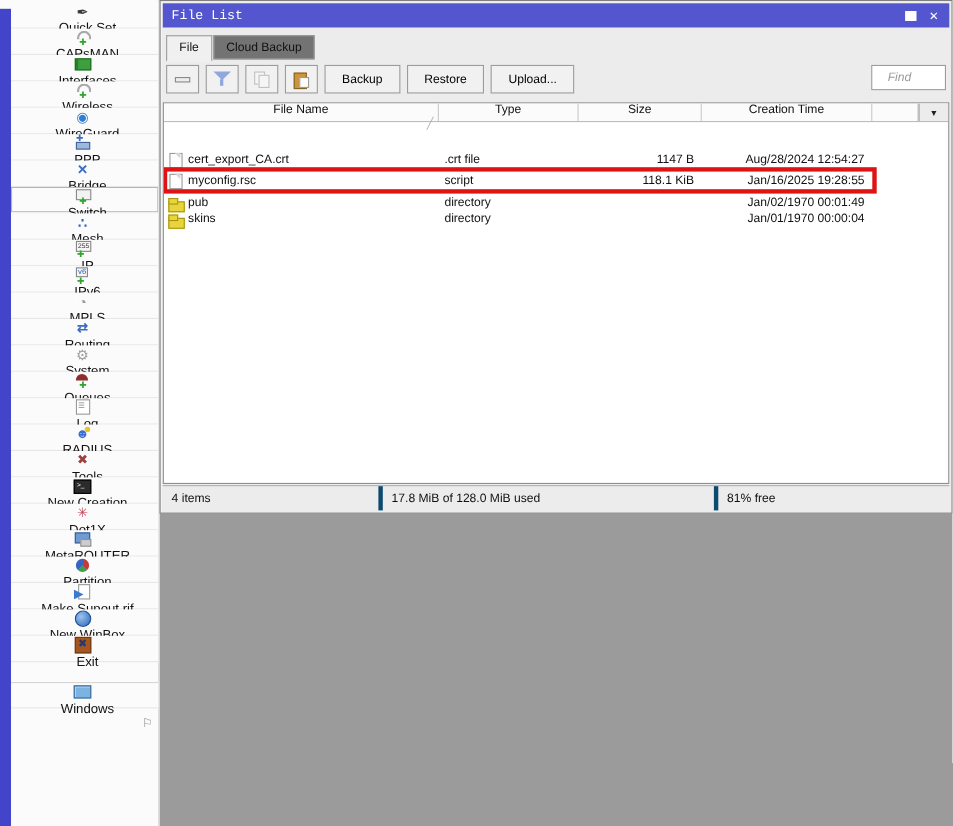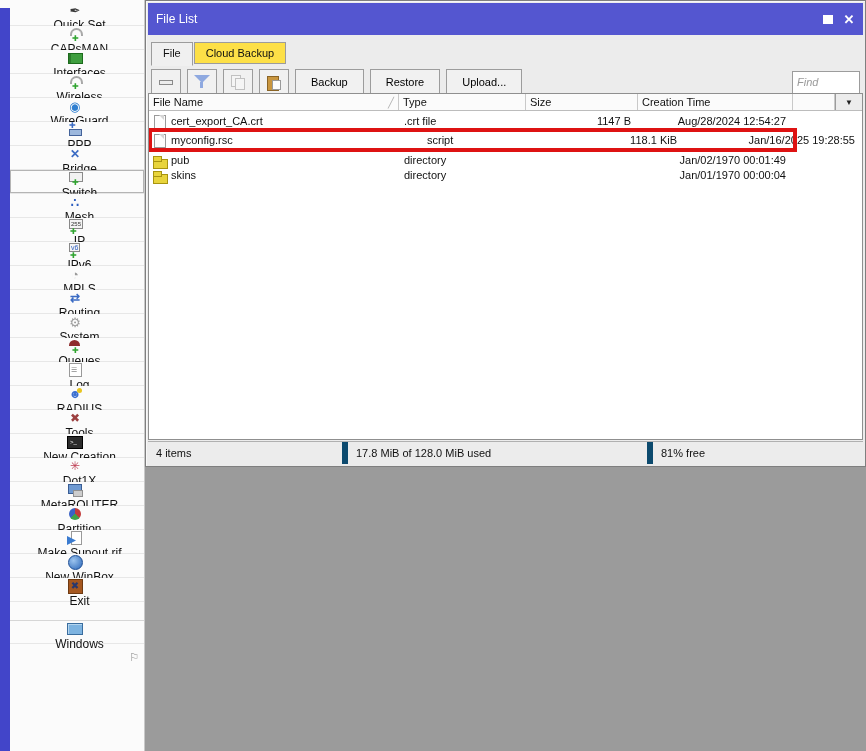--- a/index.html
+++ b/index.html
@@ -62,68 +62,68 @@
   .icon-supout::after { content:""; position:absolute; left:0; bottom:1px; width:9px; height:9px; background:#3a7bd0; clip-path:polygon(0 0,100% 50%,0 100%); }
   .icon-winbox::before { content:""; width:13px; height:13px; border-radius:50%; background:radial-gradient(circle at 35% 35%, #9cc4ee, #2a66b8); border:1px solid #1c4d94; }
   .icon-exit::before { content:""; width:13px; height:13px; background:#a5571f; border:1px solid #6e3a12; }
   .icon-exit::after { content:"✖"; position:absolute; color:#28386e; font-size:10px; }
   .icon-windows::before { content:""; width:14px; height:10px; background:#7db3e0; border:1px solid #3a6d9e; box-shadow:inset 1px 1px 0 #b5d6ef; }
   .icon-file::before { content:""; position:absolute; left:2px; top:1px; width:10px; height:12px; background:#fdfdfd; border:1px solid #9a9a9a; }
   .icon-file::after { content:""; position:absolute; top:1px; left:7px; border-left:5px solid transparent; border-top:5px solid #d5d5d5; }
 
   
   .window { position:absolute; left:145px; top:0; width:721px; height:467px; background:#ececec; border:1px solid #7f7f7f; box-shadow:inset 1px 1px 0 #f8f8f8; }
-  .titlebar { margin:2px; height:32px; background:var(--titlebar-blue,#5456d0); color:#fff; display:flex; align-items:center; padding:0 5px 0 8px; font-size:12px; }
+  .titlebar { margin:2px; height:22px; background:var(--titlebar-blue,#5456d0); color:#fff; display:flex; align-items:center; padding:0 5px 0 8px; font-size:12px;font-family:Liberation Mono, monospace; }
   .titlebar .spacer { flex:1; }
   .wbtn { width:18px; height:16px; display:flex; align-items:center; justify-content:center; margin-left:3px; cursor:default; }
   .btn-max span { display:block; width:10px; height:9px; border:2px solid #fff; background:#fff; }
   .btn-close { color:#fff; font-size:13px; font-weight:bold; }
 
   .tabbar { display:flex; align-items:flex-end; padding:3px 0 0 5px; height:27px; }
-  .tab { font-size:11px; padding:4px 11px 4px; border:1px solid #9c9c9c; background:#fde047; margin-right:1px; cursor:default; }
+  .tab { font-size:11px; padding:4px 11px 4px; border:1px solid #9c9c9c; background:#737373; margin-right:1px; cursor:default; }
   .tab.active { background:#f0f0f0; border-bottom-color:#f0f0f0; padding-bottom:6px; margin-bottom:-2px; position:relative; z-index:2; }
 
-  .toolbar { display:flex; align-items:center; padding:5px 5px 3px 5px; gap:6px; }
+  .toolbar { display:flex; padding:5px 5px 3px 5px; gap:6px; }
   .tbtn-sm { width:30px; height:26px; background:#f1f1f1; border:1px solid #9c9c9c; display:flex; align-items:center; justify-content:center; position:relative; }
   .tbtn { height:26px; padding:0 15px; background:#f1f1f1; border:1px solid #9c9c9c; font-size:11px; font-family:"Liberation Sans",sans-serif; display:flex; align-items:center; }
   .tb-minus { width:14px; height:5px; background:#ececec; border:1px solid #8a8a8a; }
   .tb-funnel { position:relative; width:16px; height:14px; }
   .tb-funnel::before { content:""; position:absolute; top:0; left:0; border-left:8px solid transparent; border-right:8px solid transparent; border-top:8px solid #8fa9e0; }
   .tb-funnel::after { content:""; position:absolute; top:7px; left:6px; width:3px; height:6px; background:#8fa9e0; }
   .tb-copy { position:relative; width:14px; height:14px; opacity:.55; }
   .tb-copy::before { content:""; position:absolute; left:0; top:0; width:8px; height:10px; background:#fafafa; border:1px solid #9a9a9a; }
   .tb-copy::after { content:""; position:absolute; left:4px; top:3px; width:8px; height:10px; background:#fafafa; border:1px solid #9a9a9a; }
   .tb-paste { position:relative; width:14px; height:15px; }
   .tb-paste::before { content:""; position:absolute; left:0; top:1px; width:10px; height:13px; background:#c9963f; border:1px solid #8a6426; }
   .tb-paste::after { content:""; position:absolute; right:0; bottom:0; width:7px; height:8px; background:#fdfdfd; border:1px solid #9a9a9a; }
-  .find-input { margin-left:auto; width:68px; height:23px; border:1px solid #9c9c9c; font-size:11px; padding:0 4px; font-family:"Liberation Sans",sans-serif; background:#fff; }
+  .find-input { margin-left:auto; width:68px; height:23px; border:1px solid #9c9c9c; font-size:11px; padding:0 14px; font-family:"Liberation Sans",sans-serif; background:#fff; }
   .find-input::placeholder { font-style:italic; color:#9a9a9a; }
 
   
   .grid { position:absolute; left:2px; right:2px; top:92px; bottom:26px; background:#fff; border:1px solid #8f8f8f; overflow:hidden; }
   .grid-header { display:flex; height:17px; border-bottom:1px solid #bcbcbc; font-size:11px; background:#fbfbfb; }
-  .gh { border-right:1px solid #c9c9c9; padding:0 4px; display:flex; align-items:center; }
+  .gh { border-right:1px solid #c9c9c9; padding:0 4px; display:flex; align-items:center;flex-direction:column; }
   .gh-name { width:250px; } .gh-type { width:127px; } .gh-size { width:112px; } .gh-time { width:155px; }
   .gh-blank { flex:1; border-right:1px solid #c9c9c9; }
   .gh-drop { width:27px; background:#ececec; display:flex; align-items:center; justify-content:center; font-size:8px; color:#222; border-left:1px solid #9c9c9c; }
   .sort-glyph { margin-left:auto; color:#b0b0b0; font-size:10px; }
 
-  .rows { position:relative; padding-top:2px; }
+  .rows { position:relative; padding-top:2px;margin-top:24px; }
   .row { display:flex; height:15px; align-items:center; font-size:11px; position:relative; }
   .c-name { width:250px; display:flex; align-items:center; padding-left:3px; }
   .c-name .mi { width:14px; height:14px; margin-right:5px; flex:0 0 14px; }
   .c-type { width:127px; padding-left:5px; }
   .c-size { width:112px; text-align:right; padding-right:7px; }
   .c-time { width:155px; text-align:right; padding-right:7px; }
-  .row.highlighted { height:24px;justify-content:space-between; }
+  .row.highlighted { height:24px; }
   .row.highlighted::after { content:""; position:absolute; left:-1px; right:65px; top:0; bottom:0; border:4px solid var(--highlight-red,#de1313); z-index:10; pointer-events:none; }
 
   
   .statusbar { position:absolute; left:2px; right:2px; bottom:2px; height:23px; display:flex; font-size:11px; border-top:1px solid #b0b0b0; background:#ececec; }
-  .st-cell { border-right:6px solid #0c4a6e; display:flex; align-items:center; padding-left:8px; }
+  .st-cell { border-right:4px solid #0c4a6e; display:flex; align-items:center; padding-left:8px; }
   .st-1 { width:200px; } .st-2 { width:305px; } .st-3 { flex:1; border-right:none; }
 </style>
 </head>
 <body>
 
 <div class="mdi"></div>
 
 <div class="sidebar">
   <div class="accent-strip"></div>
   <div class="menu">

